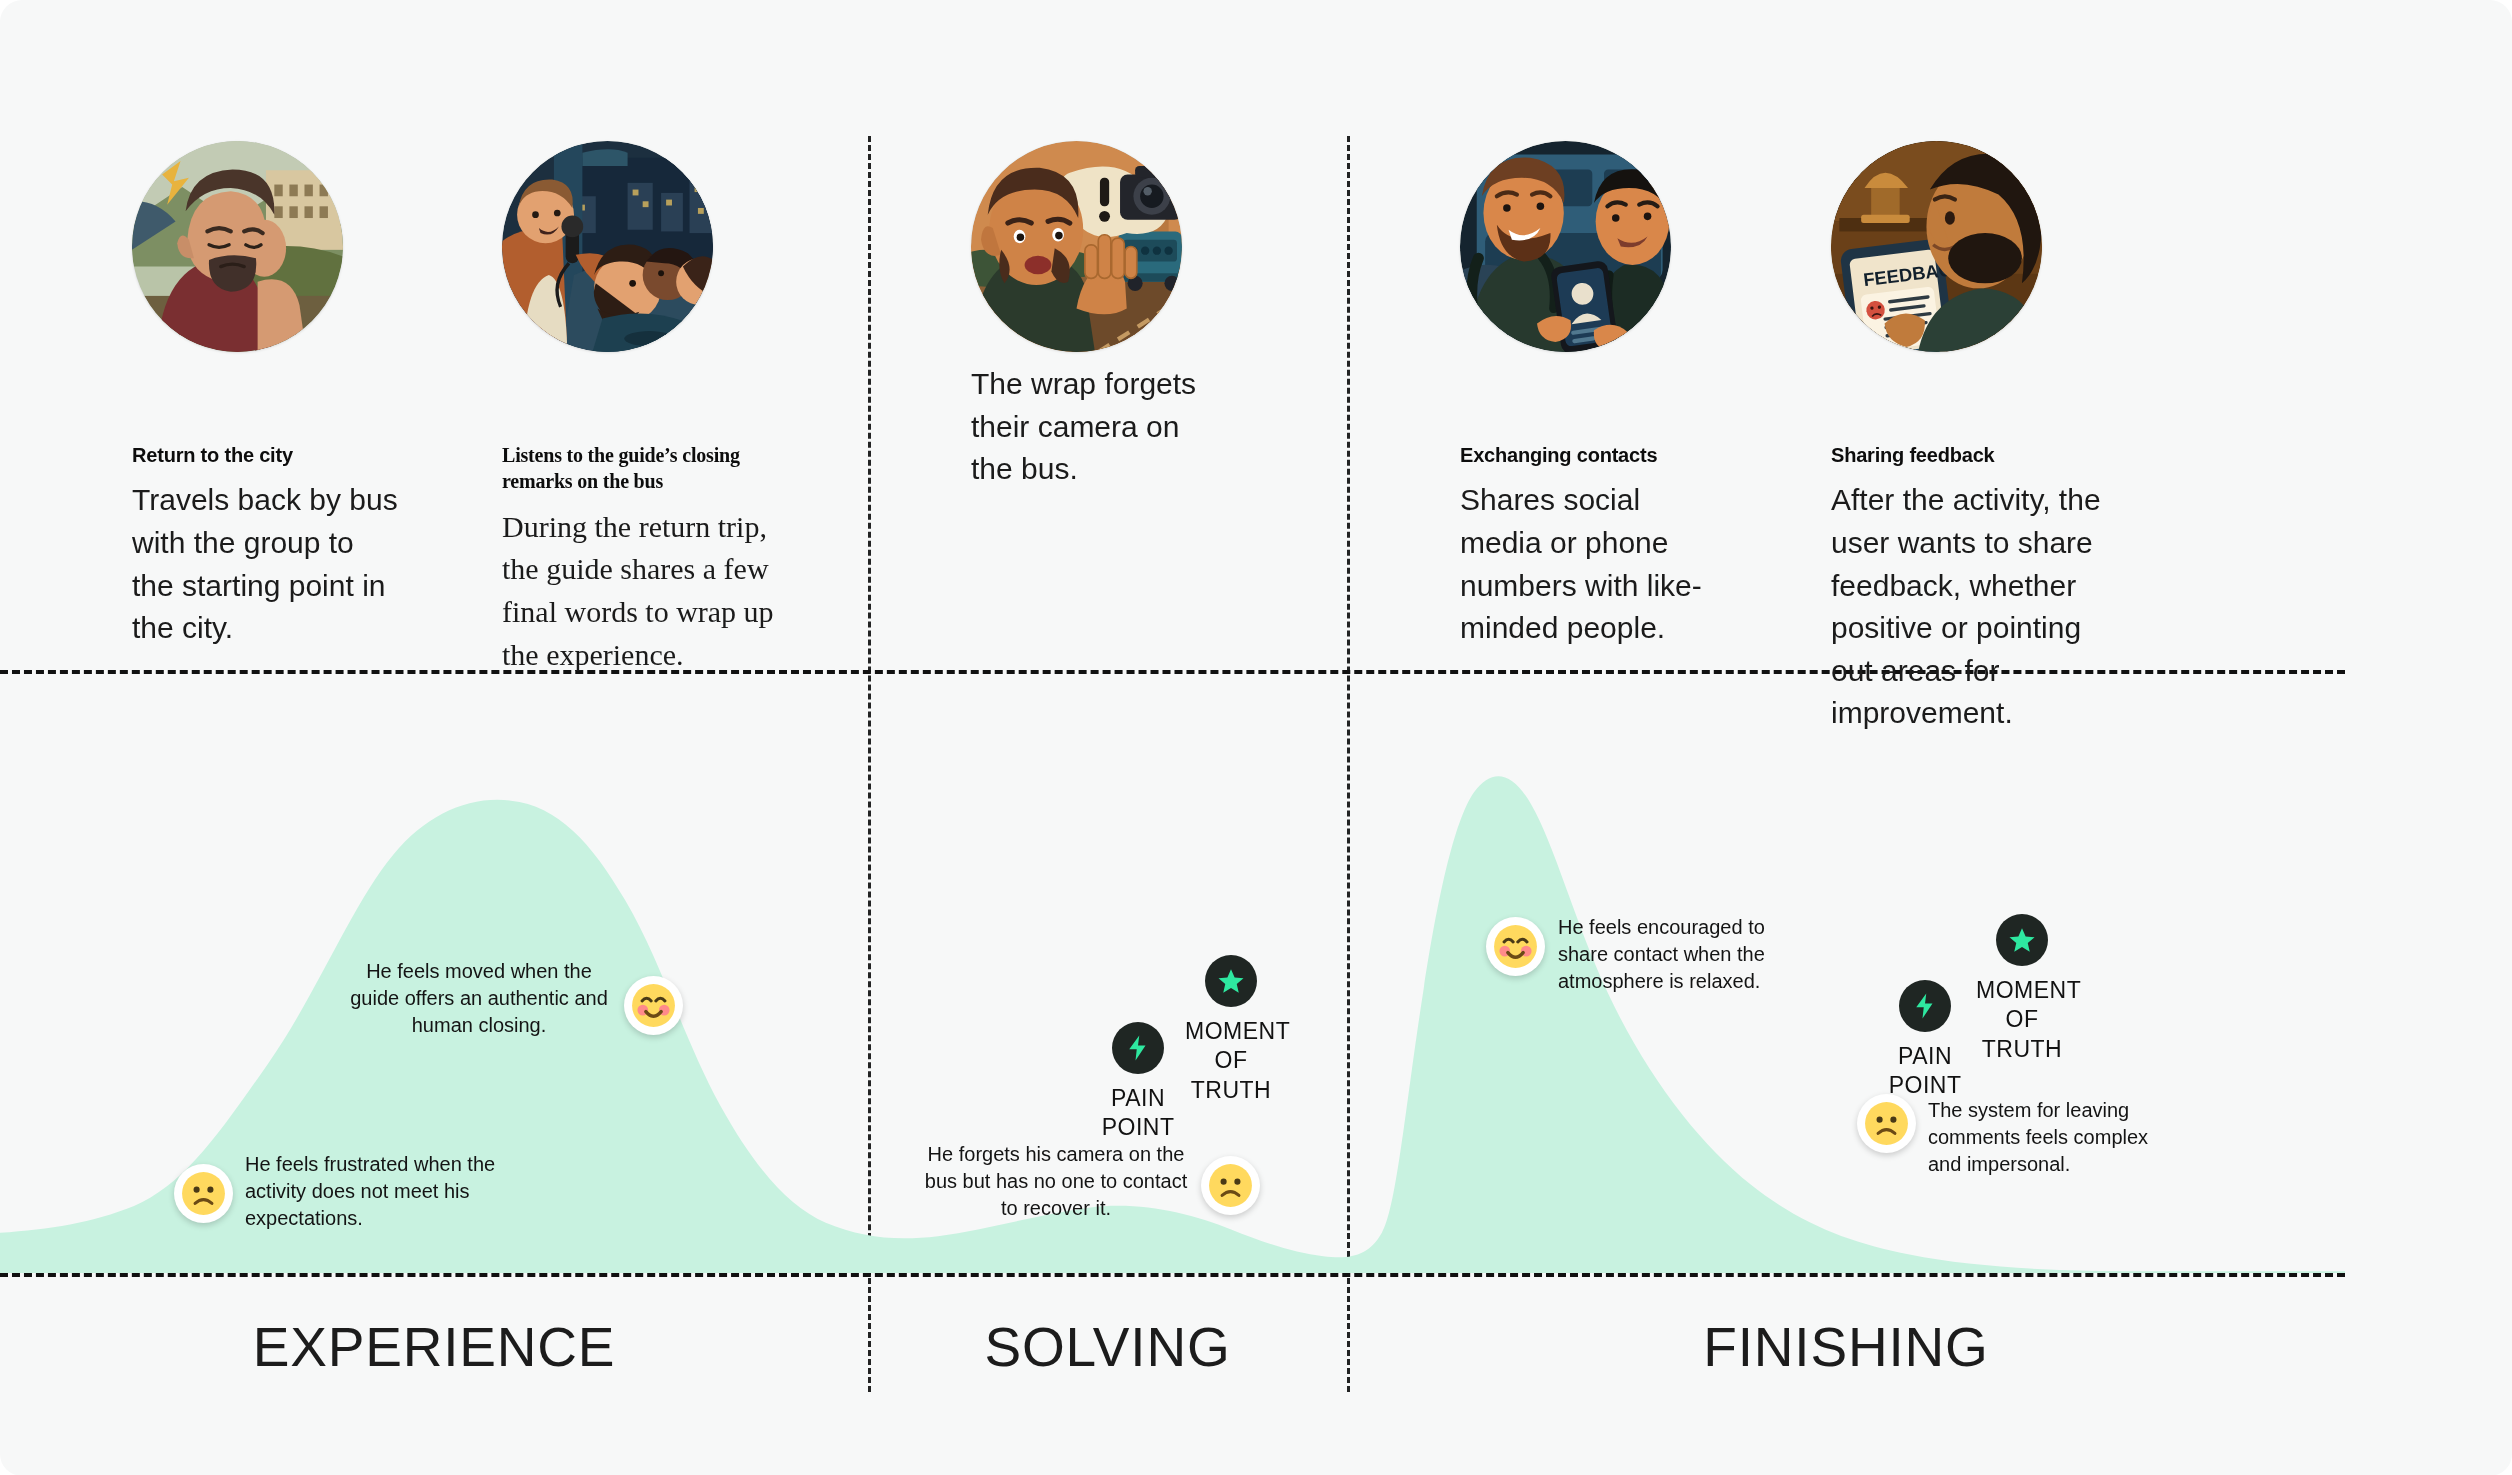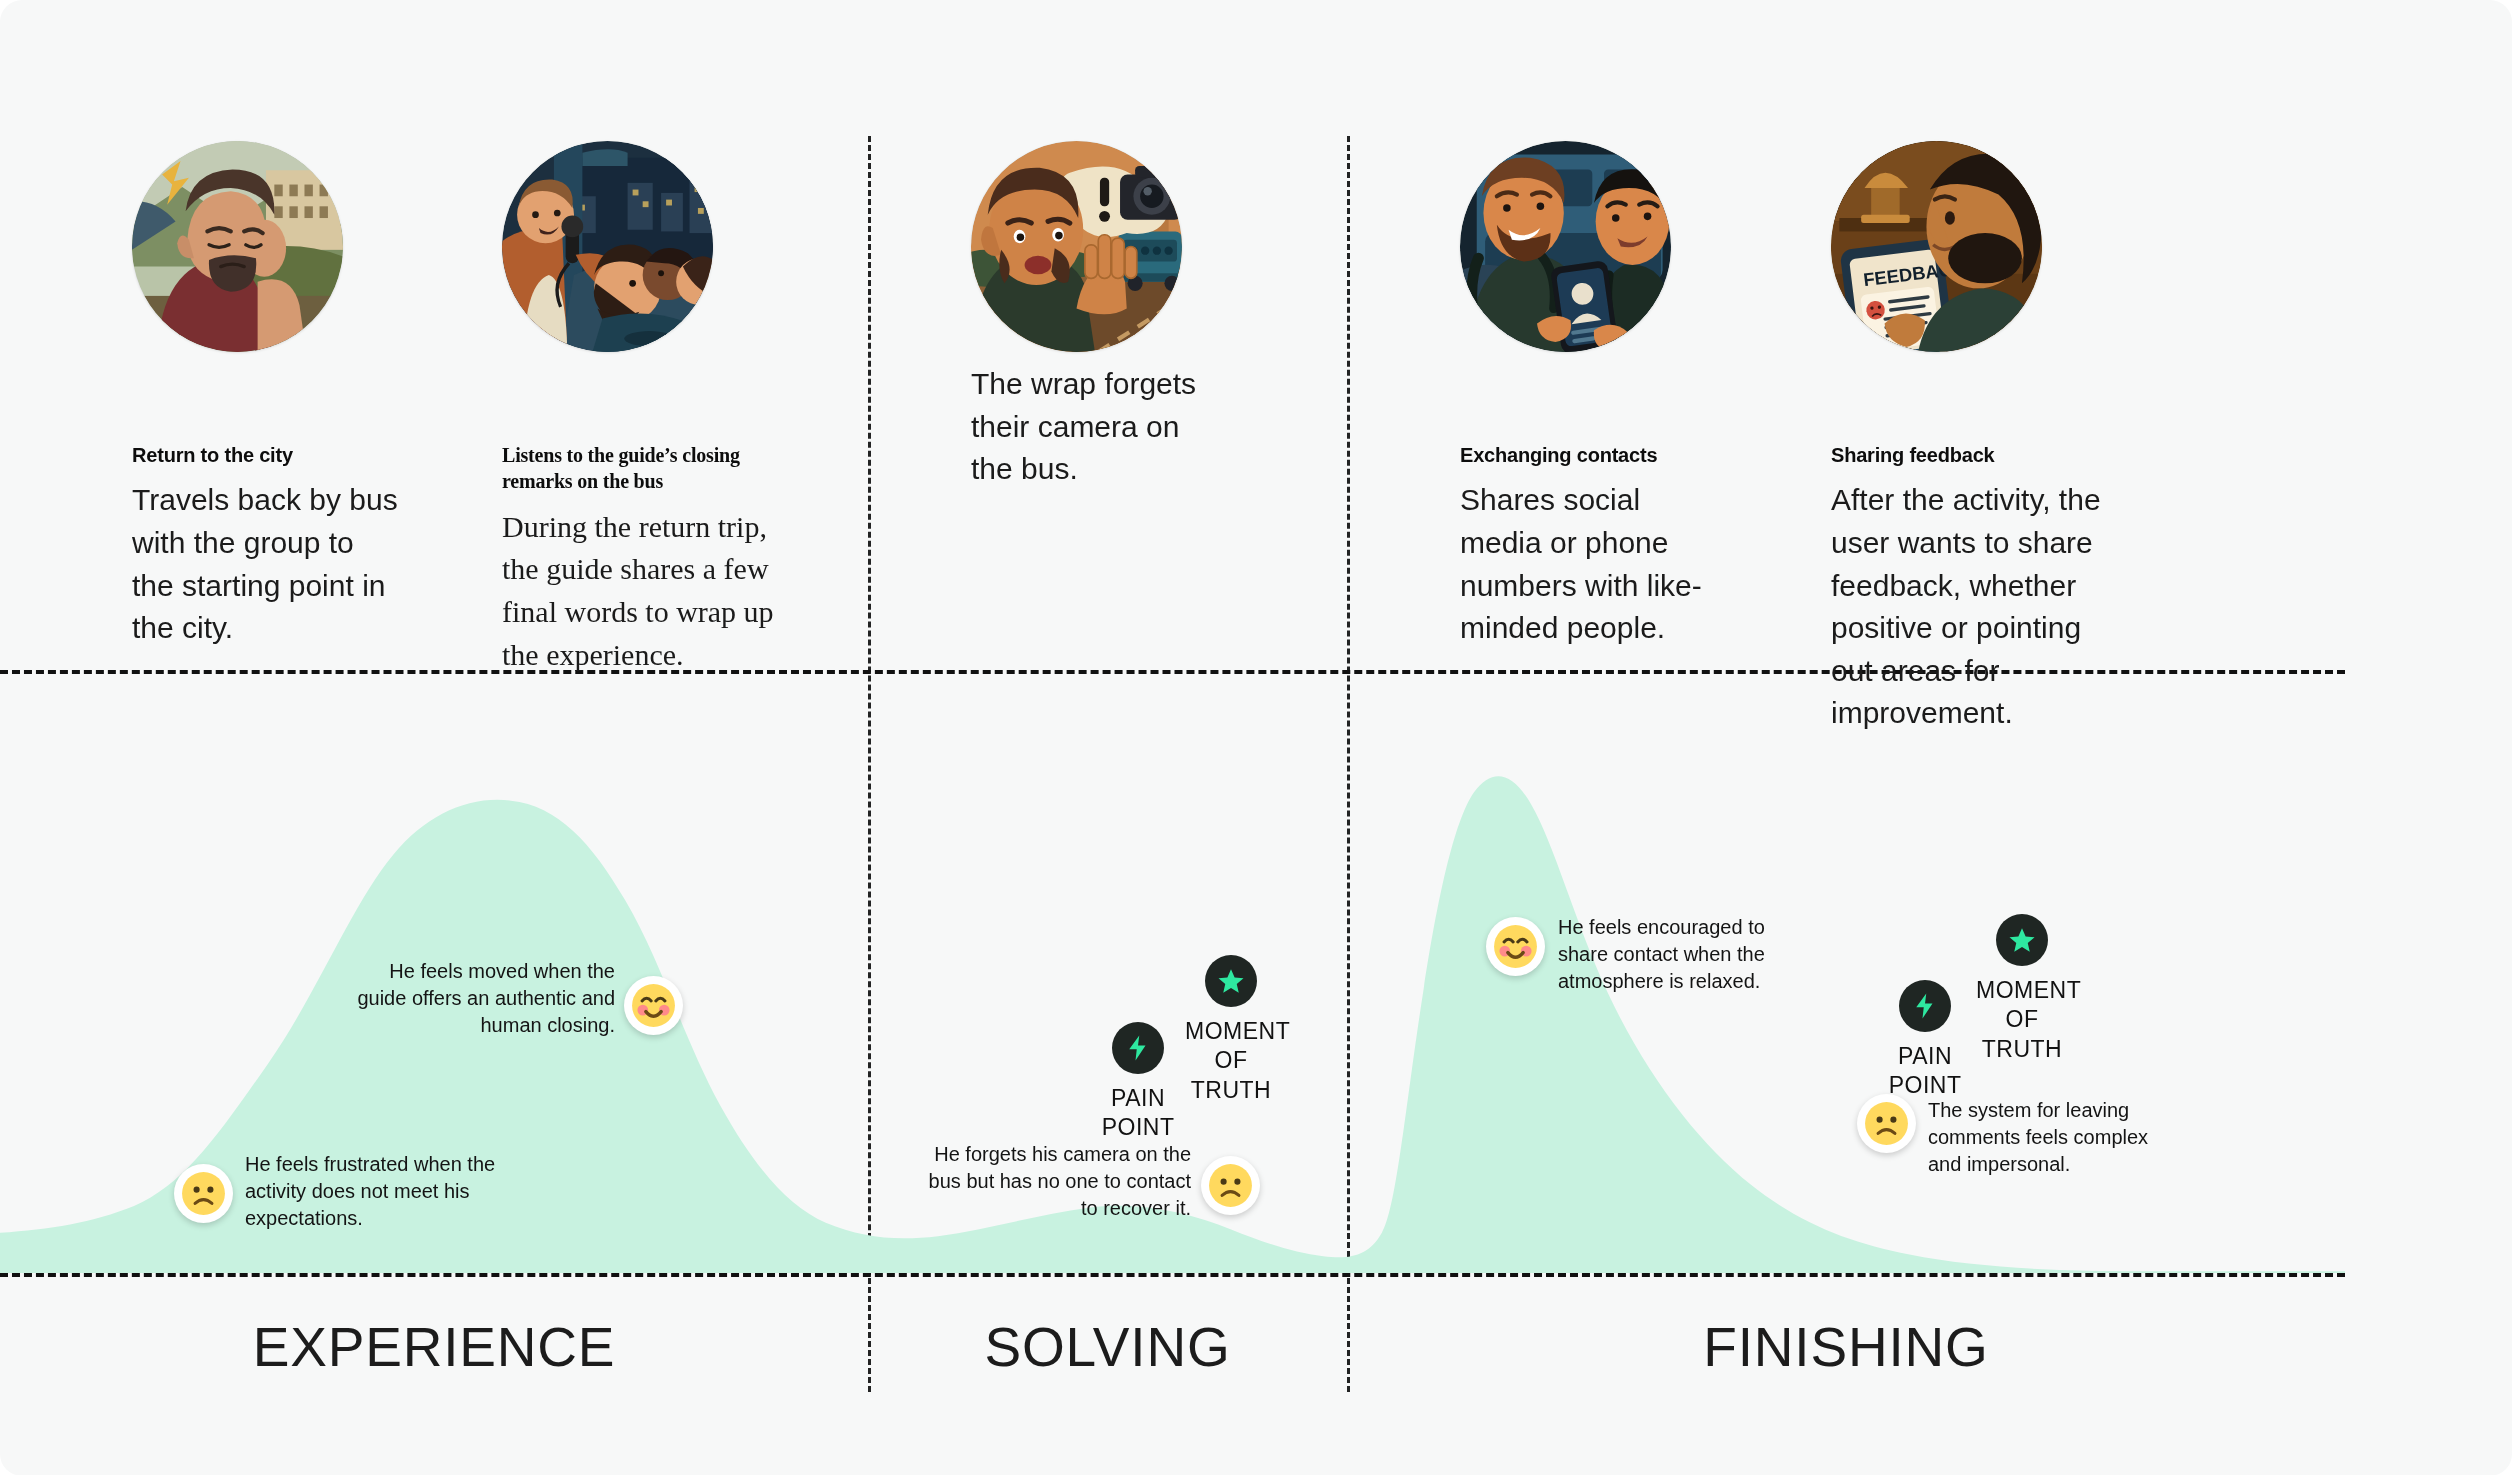--- a/index.html
+++ b/index.html
@@ -84,21 +84,21 @@
   }
   .emo svg { width: 49px; height: 49px; display: block; }
 
   .note {
     position: absolute;
     font-size: 20px;
     line-height: 1.34;
     color: #141414;
     width: 276px;
   }
-  .note.right { text-align: right; }
+  .note.right { text-align: center; }
   .note.left  { text-align: left;  }
 
   
   .badge { position: absolute; }
   .badge-circle {
     width: 52px; height: 52px;
     border-radius: 50%;
     background: #1f2623;
     display: flex; align-items: center; justify-content: center;
   }

